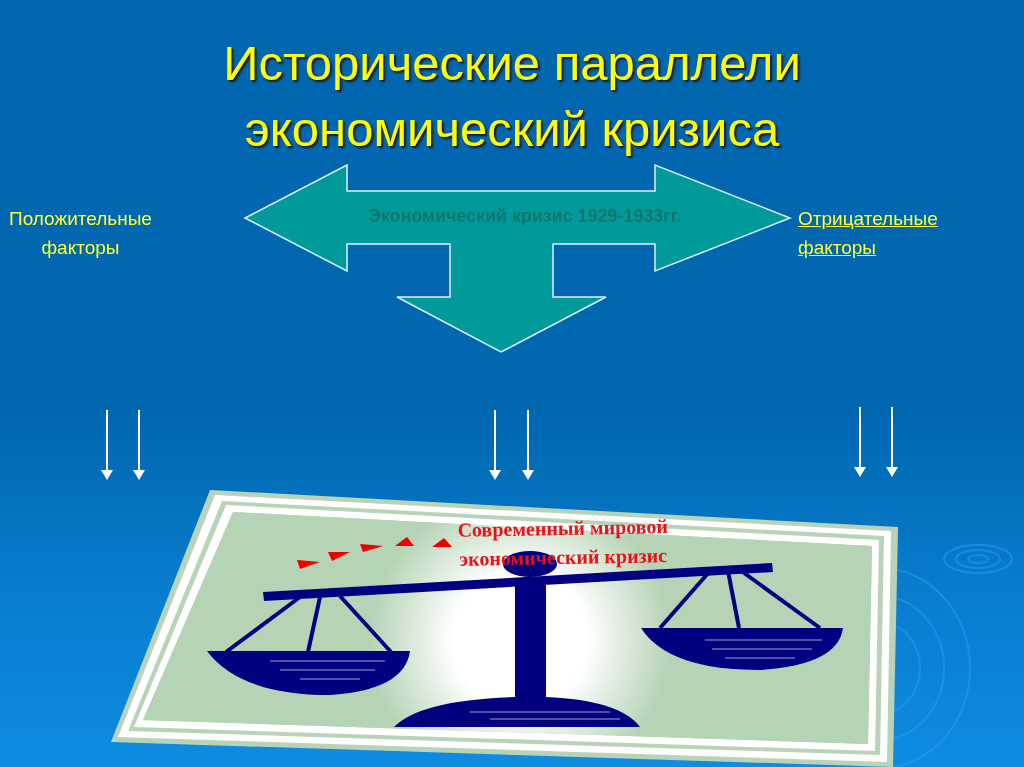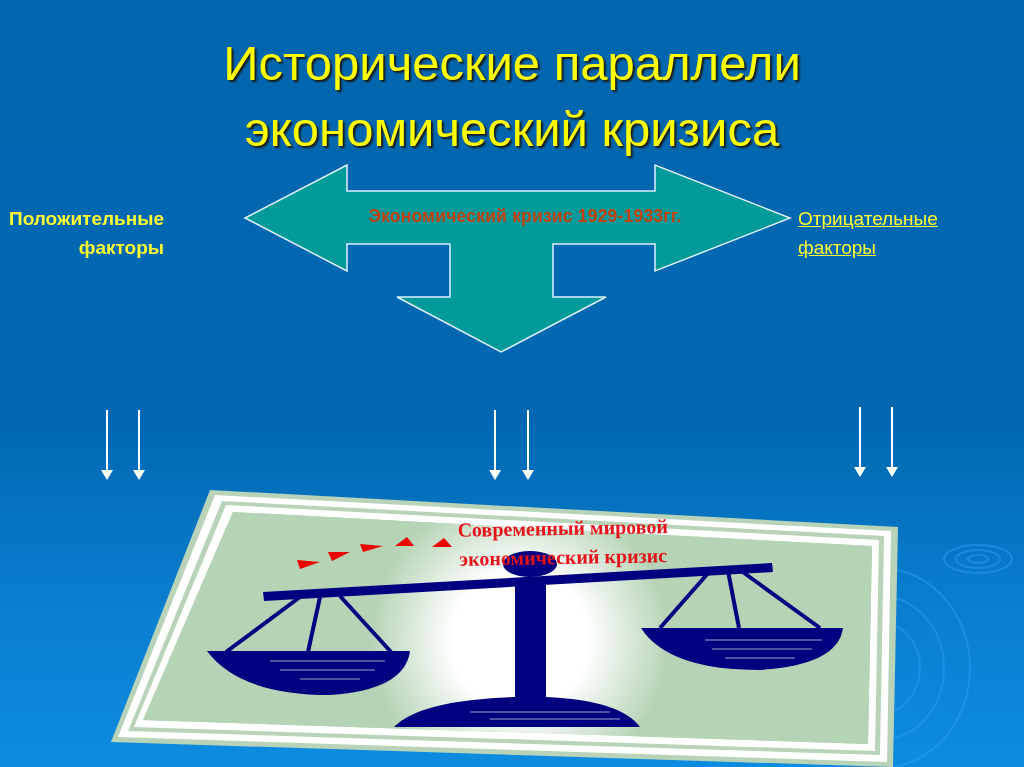--- a/index.html
+++ b/index.html
@@ -6,24 +6,24 @@
   body { width: 1024px; height: 767px; overflow: hidden; position: relative;
          background: linear-gradient(180deg, #0066ae 0%, #0068b2 55%, #0a7fd0 80%, #0d8ce0 100%);
          font-family: "Liberation Sans", sans-serif; }
   .slide { position: absolute; left: 0; top: 0; width: 832px; height: 767px; }
   .title { position: absolute; left: 0; top: 30px; width: 1024px; text-align: center;
            color: #ffff00; font-size: 49px; line-height: 66px;
            text-shadow: 2px 2px 2px #1a1a1a; font-family: "Liberation Sans", sans-serif; }
   .title span { display: block; }
   .factor { position: absolute; color: #ffff33; font-size: 19px; line-height: 29px;
             font-family: "Liberation Sans", sans-serif; }
-  .factor.left { left: 9px; top: 204px; text-align: right; font-weight: bold; }
+  .factor.left { left: 9px; top: 204px; text-align: center; }
   .factor.right { left: 798px; top: 204px; width: 192px; text-align: left; text-decoration: underline; }
   .arrow-label { position: absolute; left: 290px; top: 206px; width: 470px; text-align: center;
-                 color: #c2410c; font-weight: bold; font-size: 17.5px; letter-spacing: 0.2px;
+                 color: #0f766e; font-weight: bold; font-size: 17.5px; letter-spacing: 0.2px;
                  font-family: "Liberation Sans", sans-serif; }
   svg.layer { position: absolute; left: 0; top: 0; }
   .red-text { position: absolute; left: 418px; top: 514px; width: 290px; text-align: center;
               color: #e8131a; font-weight: bold; font-size: 20px; line-height: 29px;
               font-family: "Liberation Serif", serif; transform: rotate(-1deg); }
   .red-text span { display: block; }
 </style>
 </head>
 <body>
 

